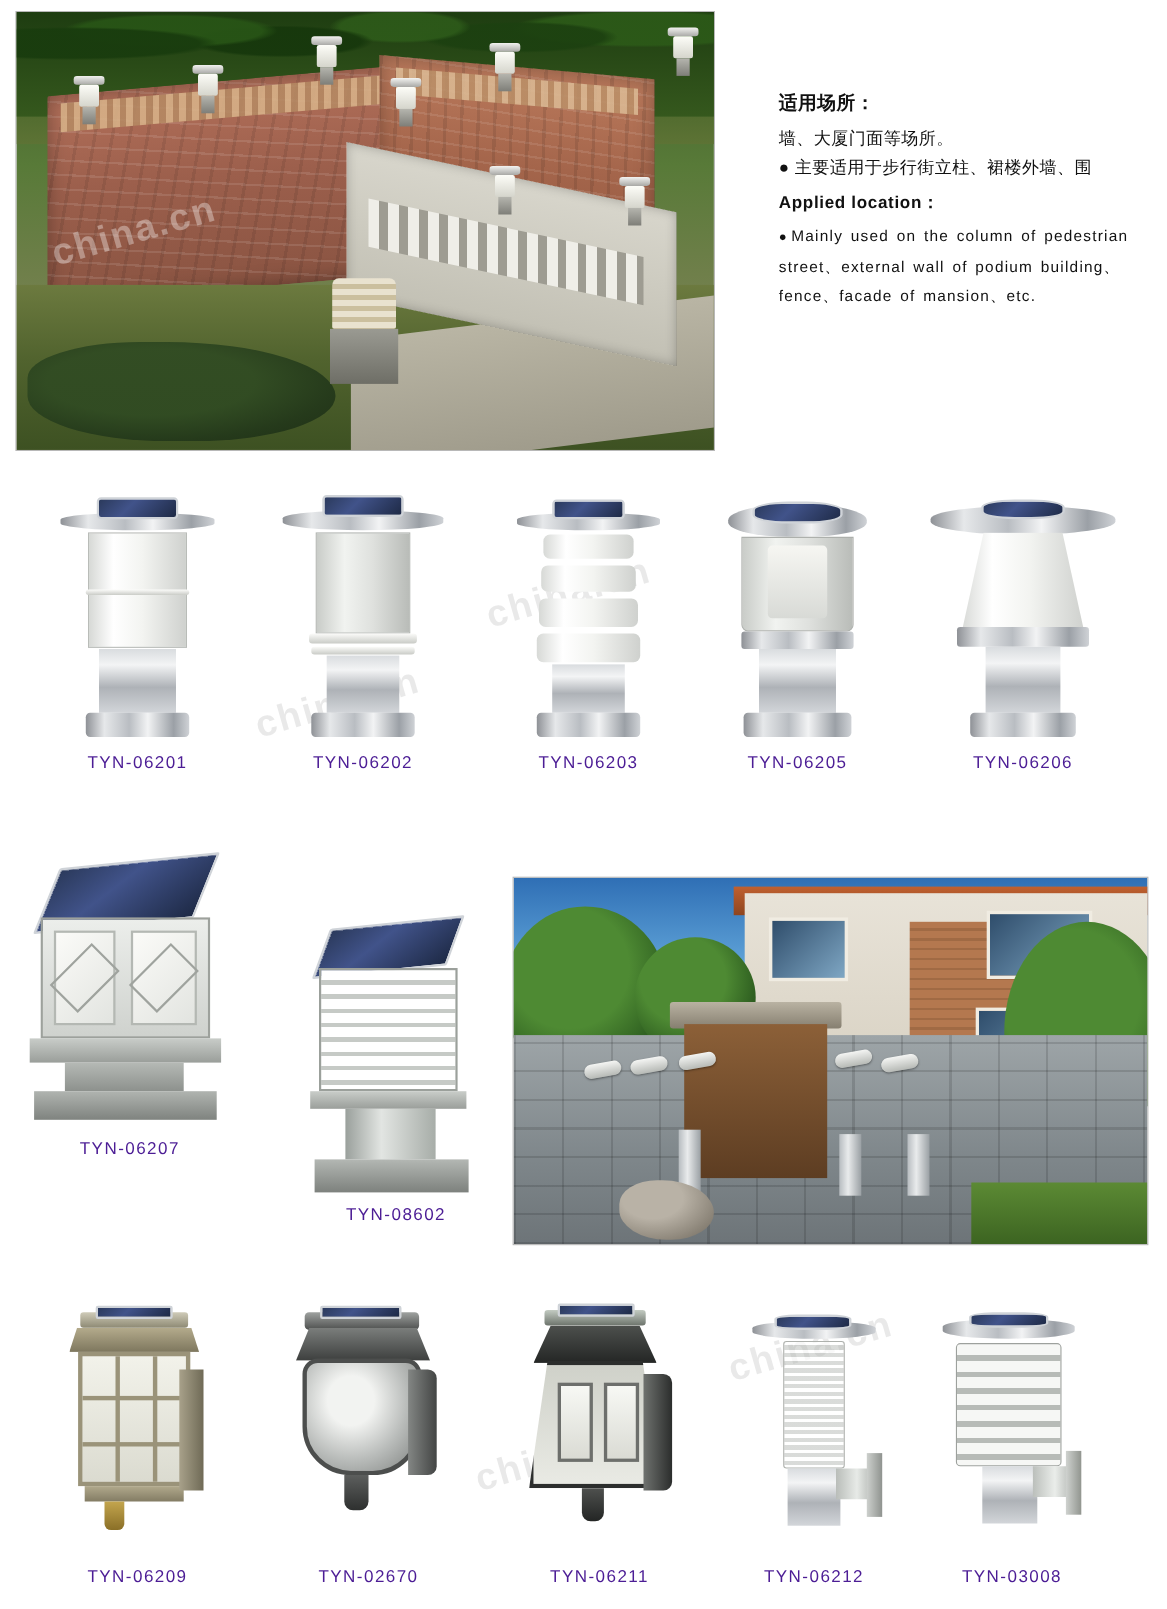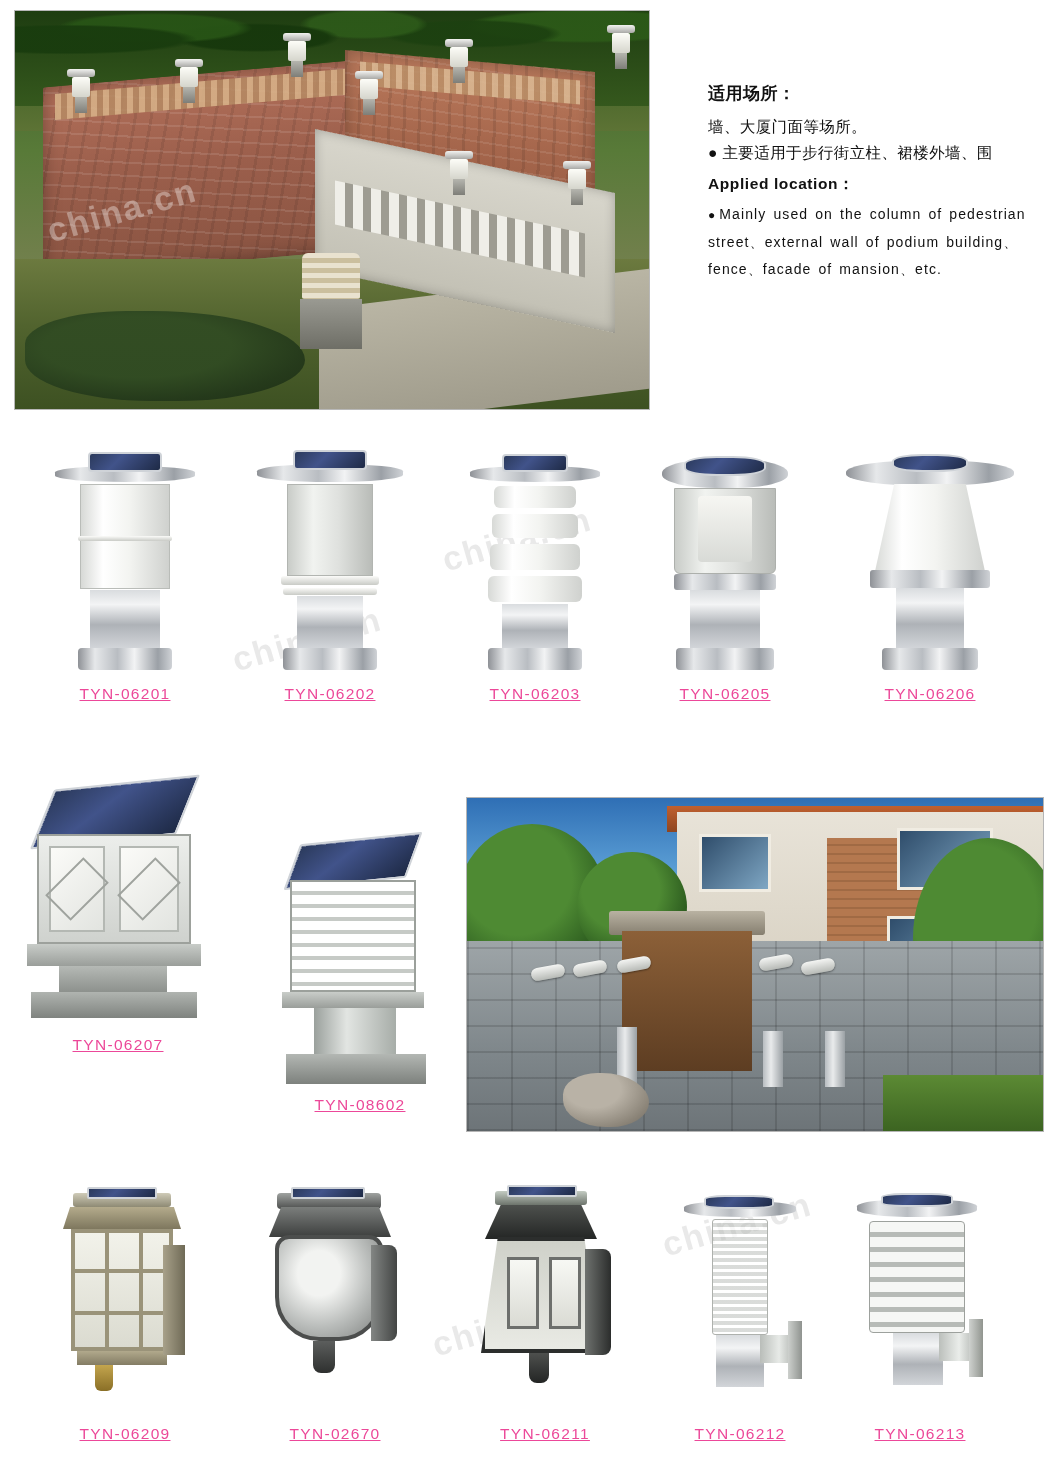--- a/index.html
+++ b/index.html
@@ -195,25 +195,24 @@
     position: absolute;
     left: 0;
     width: 1061px;
   }
   .prod {
     position: absolute;
     text-align: center;
   }
   .prod-label {
     font-size: 15.5px;
-    color: #ec4899;
+    color: #4c1d95;
     letter-spacing: 1.3px;
     white-space: nowrap;
     font-family: "Liberation Sans", sans-serif;
-    text-decoration: underline;
   }
 
   
   .art { position: relative; margin: 0 auto; }
   .panel {
     background: linear-gradient(135deg,#2b3a5c 0%, #41538a 40%, #1e2a46 100%);
     border: 2px solid #cfd3d8;
     border-radius: 2px;
   }
   .panel.grid {
@@ -588,17 +587,17 @@
       <div class="art" style="width:170px; height:240px;">
         <div class="metal" style="position:absolute; left:22px; top:14px; width:120px; height:18px; border-radius:50%/40%;"></div>
         <div class="panel" style="position:absolute; left:46px; top:8px; width:72px; height:14px; border-radius:30%;"></div>
         <div style="position:absolute; left:34px; top:36px; width:96px; height:112px;
              background: repeating-linear-gradient(180deg,#f6f7f5 0 10px,#b7bbb7 10px 15px);
              border:1px solid #9da19d; border-radius:4px;"></div>
         <div class="metal-v" style="position:absolute; left:58px; top:148px; width:50px; height:52px;"></div>
         <div style="position:absolute; left:104px; top:148px; width:40px; height:28px; background:linear-gradient(90deg,#bbbfbb,#eaedea 50%,#a4a8a4); border-radius:0 6px 6px 0;"></div>
         <div style="position:absolute; left:134px; top:134px; width:14px; height:58px; background:linear-gradient(90deg,#cfd2cf,#91958f);"></div>
       </div>
-      <div class="prod-label">TYN-06213</div>
+      <div class="prod-label">TYN-03008</div>
     </div>
   </div>
 
 </div>
 
 </body></html>

